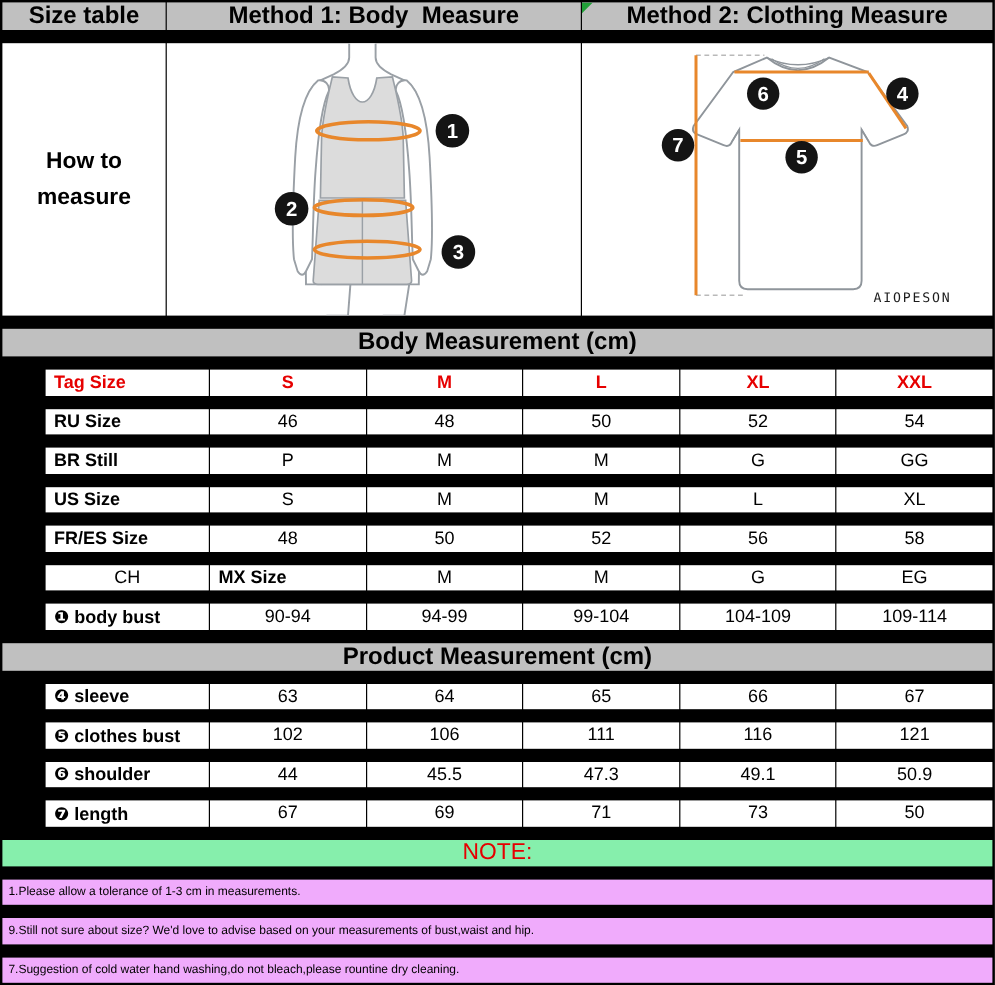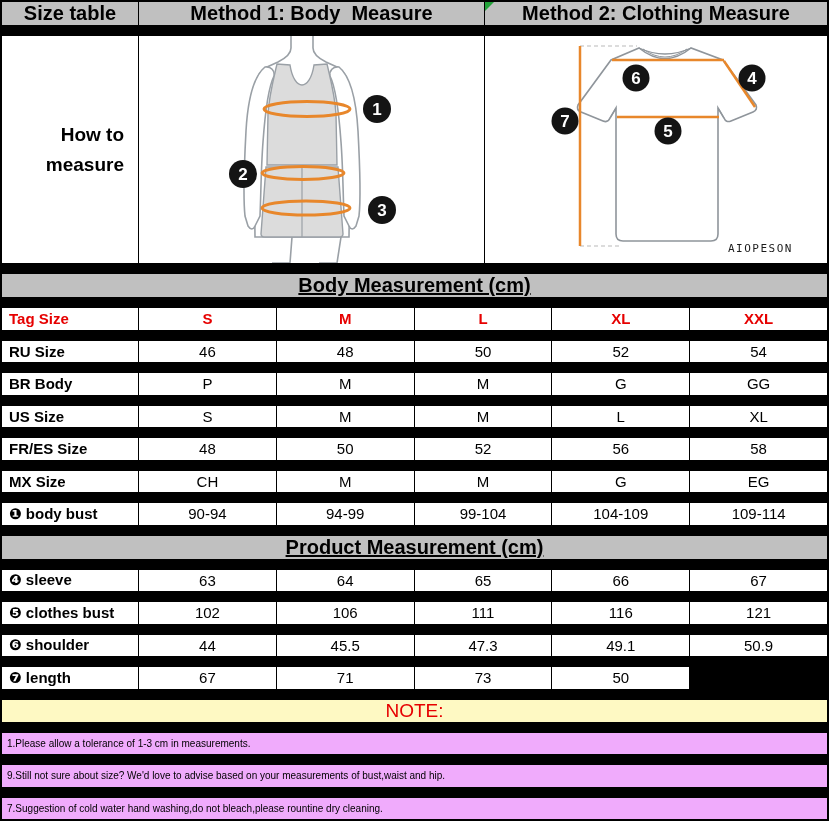--- a/index.html
+++ b/index.html
@@ -9,38 +9,38 @@
     --corner-green:#21A038;
     --line-gray:#9AA0A6;
   }
   *{box-sizing:border-box;}
   body{margin:0;background:#fff;font-family:"Liberation Sans","DejaVu Sans",sans-serif;color:#000;}
   .sheet{
     width:829px;height:821px;border:2px solid #000;background:#000;
     display:flex;flex-direction:column;row-gap:11px;
   }
   .grid3{display:grid;grid-template-columns:136px 345px 1fr;column-gap:1px;background:#000;}
-  .grid6{display:grid;grid-template-columns:136px repeat(5,1fr);column-gap:1px;background:#000;}
+  .grid6{display:grid;grid-template-columns:136px repeat(5,1fr);column-gap:1px;background:#000;margin-left:36px;}
   .top{height:32px;}
   .fig-row{height:227px;}
   .hcell{background:var(--header-bg);display:flex;align-items:center;justify-content:center;
          font-weight:bold;font-size:20px;white-space:pre-wrap;position:relative;overflow:hidden;}
   .corner-marker{position:absolute;top:0;left:0;width:0;height:0;
          border-top:9px solid var(--corner-green);border-right:9px solid transparent;}
   .wcell{background:#fff;position:relative;overflow:hidden;}
-  .howto{display:flex;align-items:center;justify-content:center;text-align:right;
+  .howto{display:flex;align-items:center;justify-content:center;text-align:center;
          font-weight:bold;font-size:19px;line-height:1.55;padding:0 14px;}
   .sec{height:31px;background:var(--header-bg);display:flex;align-items:center;justify-content:center;
-       font-weight:bold;font-size:20px;text-decoration:underline;}
+       font-weight:bold;font-size:20px;}
   .trow{height:32px;}
   .cell{background:#fff;display:flex;align-items:center;font-size:15px;}
   .label{font-weight:bold;padding-left:7px;font-size:15px;}
   .val{justify-content:center;}
   .tag .cell{color:var(--accent-red);font-weight:bold;}
-  .note-hdr{height:31px;background:#fef9c3;display:flex;align-items:center;justify-content:center;
+  .note-hdr{height:31px;background:#86efac;display:flex;align-items:center;justify-content:center;
             color:var(--accent-red);font-size:19px;}
   .note{height:32px;background:#f0abfc;display:flex;align-items:center;font-size:10px;padding-left:5px;}
   svg{display:block;}
   .brand-text{font-family:"DejaVu Sans Mono",monospace;font-size:11px;letter-spacing:1.5px;fill:#1C1C1C;}
   .badge-num{font-family:"Liberation Sans","DejaVu Sans",sans-serif;font-weight:bold;font-size:17px;fill:#fff;text-anchor:middle;}
 </style>
 </head>
 <body>
 
 <div class="sheet">
@@ -146,21 +146,21 @@
   <div class="grid6 trow">
     <div class="cell label">RU Size</div>
     <div class="cell val">46</div>
     <div class="cell val">48</div>
     <div class="cell val">50</div>
     <div class="cell val">52</div>
     <div class="cell val">54</div>
   </div>
 
   <div class="grid6 trow">
-    <div class="cell label">BR Body</div>
+    <div class="cell label">BR Still</div>
     <div class="cell val">P</div>
     <div class="cell val">M</div>
     <div class="cell val">M</div>
     <div class="cell val">G</div>
     <div class="cell val">GG</div>
   </div>
 
   <div class="grid6 trow">
     <div class="cell label">US Size</div>
     <div class="cell val">S</div>
@@ -173,22 +173,22 @@
   <div class="grid6 trow">
     <div class="cell label">FR/ES Size</div>
     <div class="cell val">48</div>
     <div class="cell val">50</div>
     <div class="cell val">52</div>
     <div class="cell val">56</div>
     <div class="cell val">58</div>
   </div>
 
   <div class="grid6 trow">
+    <div class="cell val">CH</div>
     <div class="cell label">MX Size</div>
-    <div class="cell val">CH</div>
     <div class="cell val">M</div>
     <div class="cell val">M</div>
     <div class="cell val">G</div>
     <div class="cell val">EG</div>
   </div>
 
   <div class="grid6 trow">
     <div class="cell label">❶ body bust</div>
     <div class="cell val">90-94</div>
     <div class="cell val">94-99</div>
@@ -222,20 +222,21 @@
     <div class="cell val">44</div>
     <div class="cell val">45.5</div>
     <div class="cell val">47.3</div>
     <div class="cell val">49.1</div>
     <div class="cell val">50.9</div>
   </div>
 
   <div class="grid6 trow">
     <div class="cell label">❼ length</div>
     <div class="cell val">67</div>
+    <div class="cell val">69</div>
     <div class="cell val">71</div>
     <div class="cell val">73</div>
     <div class="cell val">50</div>
   </div>
 
   <div class="note-hdr">NOTE:</div>
   <div class="note">1.Please allow a tolerance of 1-3 cm in measurements.</div>
   <div class="note">9.Still not sure about size? We'd love to advise based on your measurements of bust,waist and hip.</div>
   <div class="note">7.Suggestion of cold water hand washing,do not bleach,please rountine dry cleaning.</div>
 

